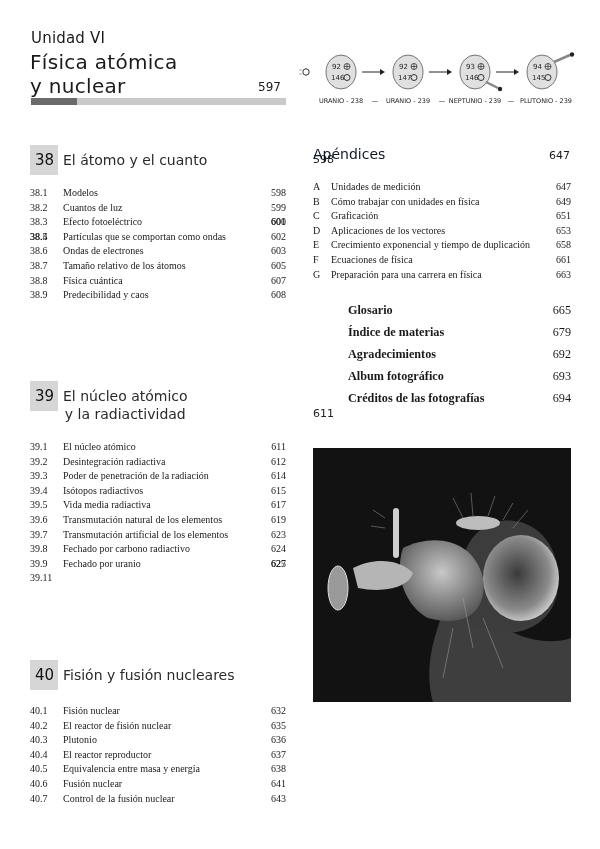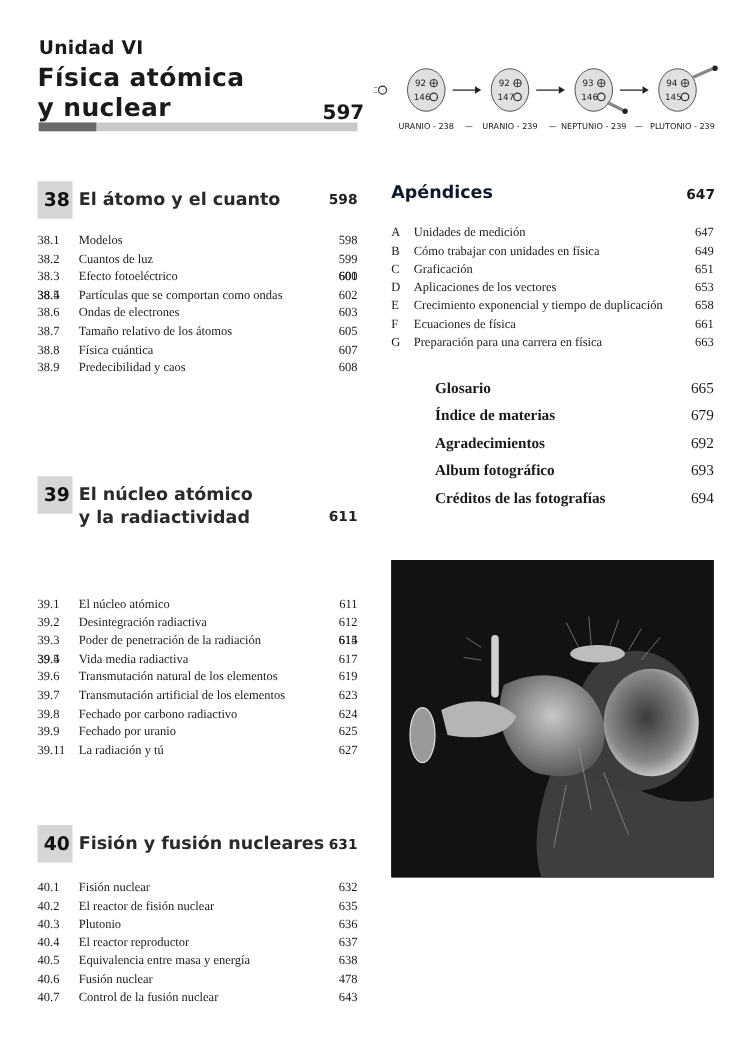--- a/index.html
+++ b/index.html
@@ -1,34 +1,34 @@
 <!DOCTYPE html>
 <html><head>
 <meta charset="utf-8">
 <style>
   html, body { margin:0; padding:0; background:#fff; }
   body { width:600px; height:849px; position:relative; overflow:hidden; color:#1a1a1a; }
-  .sans { font-family:"DejaVu Sans", sans-serif; font-weight:bold; }
+  .sans { font-family:"DejaVu Sans", sans-serif; font-weight:normal;text-align:center; }
   .abs { position:absolute; }
 
   
   #unit-label { left:31px; top:29px; font-size:15px; letter-spacing:0.2px; }
   #unit-title1 { left:30px; top:50px; font-size:20px; letter-spacing:0.3px; }
   #unit-title2 { left:30px; top:74px; font-size:20px; letter-spacing:0.3px; }
-  #unit-page { left:258px; top:80px; font-size:16px; }
+  #unit-page { left:258px; top:80px; font-size:12px; }
   #unit-bar { left:31px; top:98px; width:255px; height:7px; background:#c9c9c9; }
   #unit-bar-fill { height:100%; background:#6a6a6a; }
 
   
   #decay { left:296px; top:52px; width:290px; height:60px; }
   .decay-label { font-family:"DejaVu Sans", sans-serif; font-size:6.5px; fill:#222; }
   .nuc-num { font-family:"DejaVu Sans", sans-serif; font-size:7px; fill:#222; }
 
   
-  .chap { position:absolute; left:30px; width:256px; }
+  .chap { position:absolute; left:30px; width:256px;padding-left:48px; }
   .chap-badge { position:absolute; left:0; top:0; width:28px; height:30px; background:#d6d6d6; }
   .chap-num { position:absolute; left:5px; top:6px; font-size:15px; color:#111; }
   .chap-title { position:absolute; left:33px; top:6px; font-size:14px; color:#2a2a2a; line-height:18px; }
   .chap-page { position:absolute; right:0; font-size:11px; color:#222; }
 
   
   .toc { position:absolute; list-style:none; margin:0; padding:0; font-family:"Liberation Serif", serif; font-size:10px; line-height:14.6px; }
   .toc li { position:relative; }
   .toc .num { position:absolute; left:0; top:0; }
   .toc .txt { display:block; }
@@ -182,38 +182,39 @@
 
 <div class="chap" style="top:381px;height:40px;">
   <div class="chap-badge"></div>
   <div class="chap-num sans">39</div>
   <div class="chap-title sans">
     <div>El núcleo atómico</div>
     <div>y la radiactividad</div>
   </div>
   <div class="chap-page sans" style="top:26px;">611</div>
 </div>
-<ul class="toc left-toc" id="toc-39" style="top:440px;margin-top:37px;">
+<ul class="toc left-toc" id="toc-39" style="top:440px;">
     <li>
       <span class="num">39.1</span>
       <span class="txt">El núcleo atómico</span>
       <span class="pg">611</span>
     </li>
     <li>
       <span class="num">39.2</span>
       <span class="txt">Desintegración radiactiva</span>
       <span class="pg">612</span>
     </li>
     <li>
       <span class="num">39.3</span>
       <span class="txt">Poder de penetración de la radiación</span>
       <span class="pg">614</span>
     </li>
     <li>
       <span class="num">39.4</span>
+      <span class="txt">Isótopos radiactivos</span>
       <span class="pg">615</span>
     </li>
     <li>
       <span class="num">39.5</span>
       <span class="txt">Vida media radiactiva</span>
       <span class="pg">617</span>
     </li>
     <li>
       <span class="num">39.6</span>
       <span class="txt">Transmutación natural de los elementos</span>
@@ -229,21 +230,20 @@
       <span class="txt">Fechado por carbono radiactivo</span>
       <span class="pg">624</span>
     </li>
     <li>
       <span class="num">39.9</span>
       <span class="txt">Fechado por uranio</span>
       <span class="pg">625</span>
     </li>
     <li>
       <span class="num">39.11</span>
-      <span class="txt">La radiación y tú</span>
       <span class="pg">627</span>
     </li>
   </ul>
 
 <div class="chap" style="top:660px;height:34px;">
   <div class="chap-badge"></div>
   <div class="chap-num sans">40</div>
   <div class="chap-title sans">
     <div>Fisión y fusión nucleares</div>
   </div>
@@ -271,21 +271,21 @@
       <span class="pg">637</span>
     </li>
     <li>
       <span class="num">40.5</span>
       <span class="txt">Equivalencia entre masa y energía</span>
       <span class="pg">638</span>
     </li>
     <li>
       <span class="num">40.6</span>
       <span class="txt">Fusión nuclear</span>
-      <span class="pg">478</span>
+      <span class="pg">641</span>
     </li>
     <li>
       <span class="num">40.7</span>
       <span class="txt">Control de la fusión nuclear</span>
       <span class="pg">643</span>
     </li>
   </ul>
 
 <div class="abs sans" id="app-title">Apéndices</div>
 <div class="abs sans" id="app-page">647</div>

